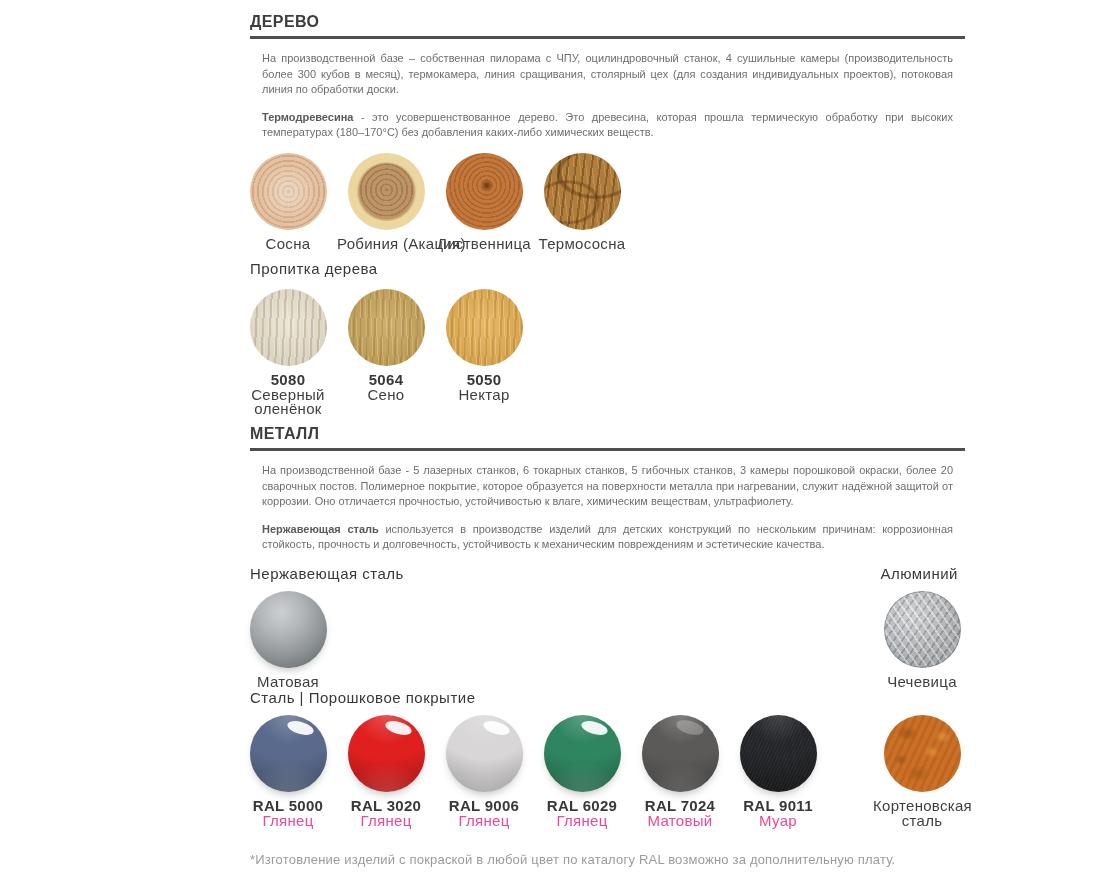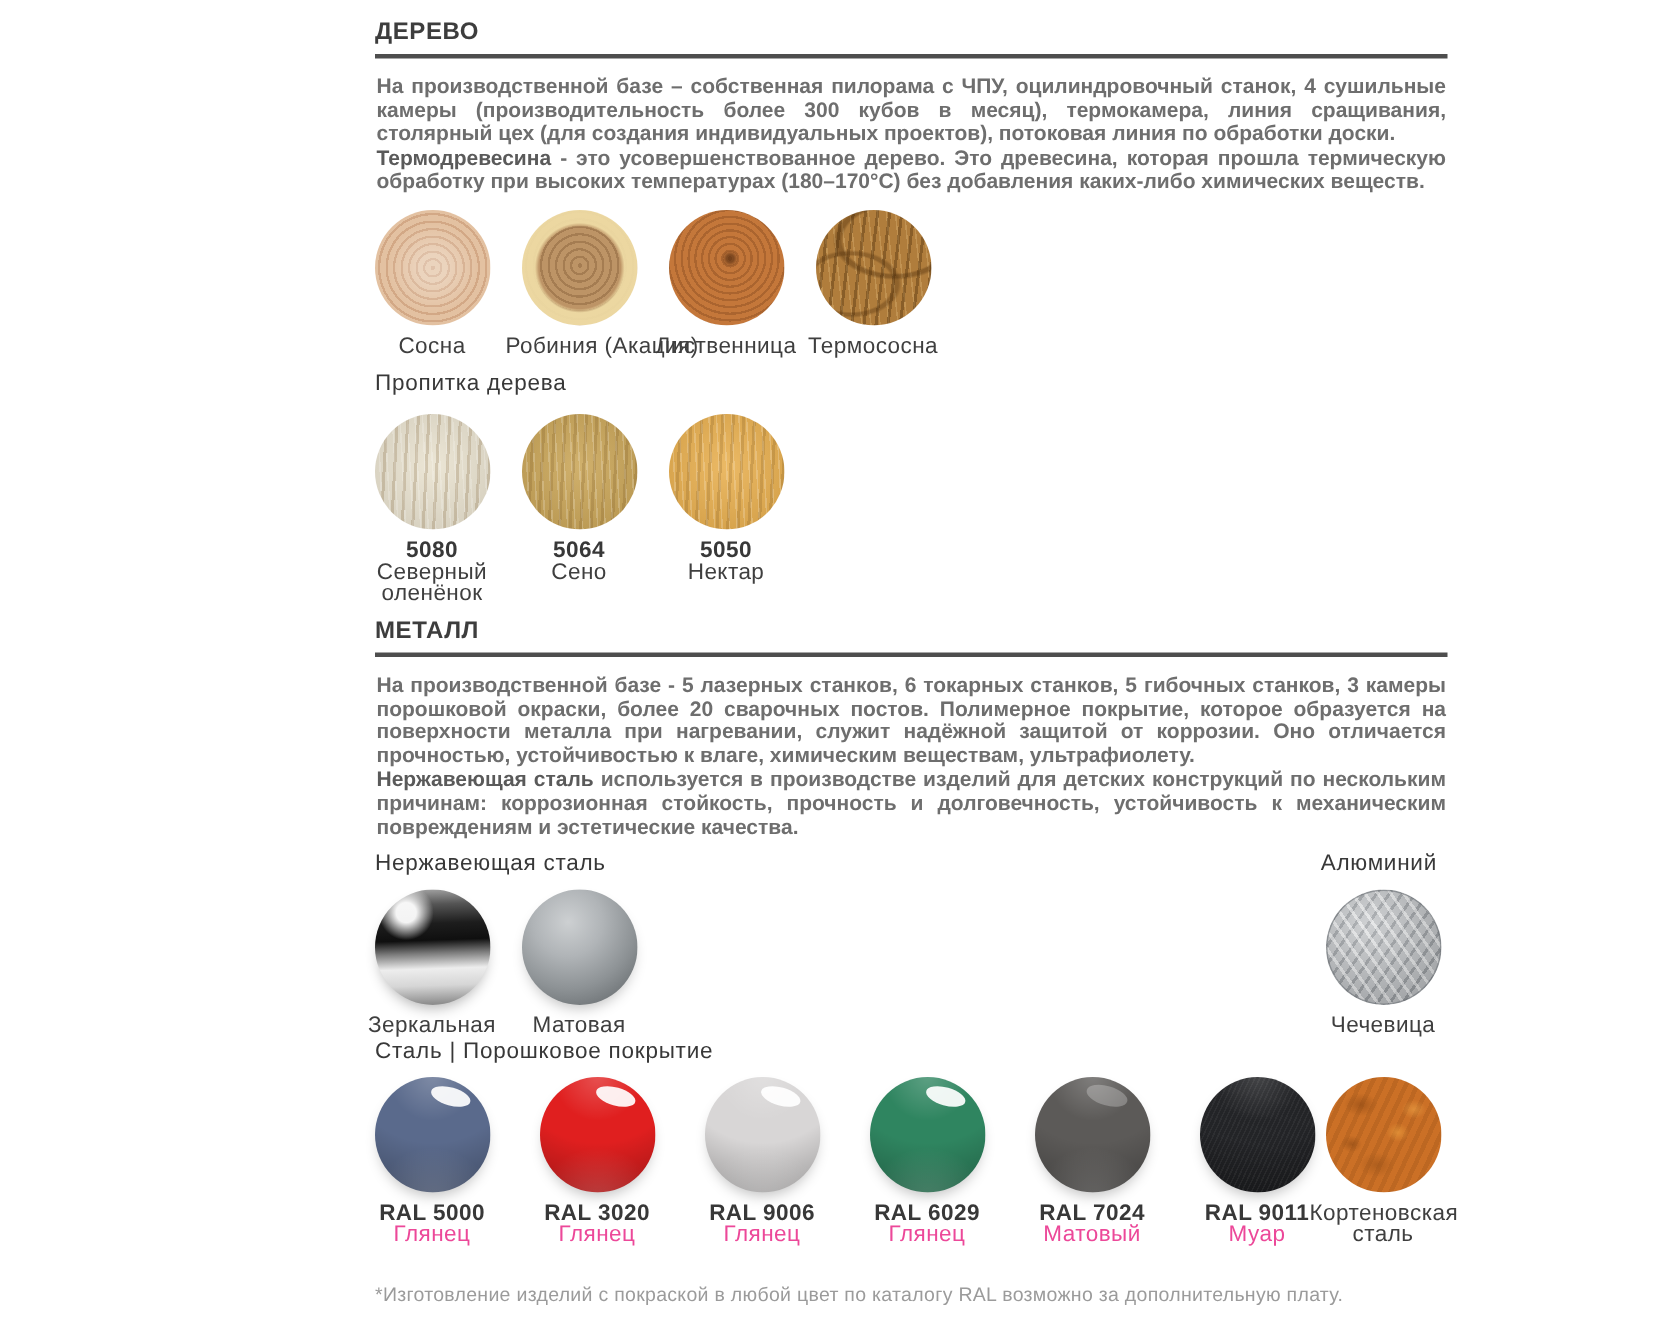--- a/index.html
+++ b/index.html
@@ -22,26 +22,25 @@
     color: #3d3d3d;
     letter-spacing: 0.4px;
     margin: 0 0 5px 0;
   }
   .rule {
     height: 3px;
     background: #4e4e4e;
     margin: 0 0 11px 0;
   }
   .body-p {
-    font-size: 14px;
+    font-size: 11px;
     line-height: 15.6px;
     color: #6e6e6e;
     text-align: justify;
-    margin: 1px;
-    font-weight: bold;
+    margin: 12px;
   }
   .body-p b { color: #5a5a5a; }
   .h2 {
     font-size: 15px;
     font-weight: normal;
     color: #383838;
     letter-spacing: 0.5px;
     margin: 0;
   }
 
@@ -168,21 +167,21 @@
 
   
   .mt-row1 { margin-top: 11px; }
   .mt-h2a  { margin-top: 9px; }
   .mt-row2 { margin-top: 12px; }
   .mt-metal{ margin-top: 8px; }
   .subhead-row { position: relative; margin-top: 8px; }
   .h2-right { position: absolute; right: 7px; top: 0; }
   .mt-steel { margin-top: 9px; }
   .mt-h2b { }
-  .mt-ral { margin-top: 9px; gap: 12px; }
+  .mt-ral { margin-top: 9px; }
   .footnote {
     margin: 24px 0 0 0;
     font-size: 13px;
     color: #9b9b9b;
     letter-spacing: 0.2px;
   }
 </style>
 </head>
 <body>
 
@@ -248,24 +247,20 @@
     <p class="body-p">На производственной базе - 5 лазерных станков, 6 токарных станков, 5 гибочных станков, 3 камеры порошковой окраски, более 20 сварочных постов. Полимерное покрытие, которое образуется на поверхности металла при нагревании, служит надёжной защитой от коррозии. Оно отличается прочностью, устойчивостью к влаге, химическим веществам, ультрафиолету.</p>
     <p class="body-p"><b>Нержавеющая сталь</b><span> используется в производстве изделий для детских конструкций по нескольким причинам: коррозионная стойкость, прочность и долговечность, устойчивость к механическим повреждениям и эстетические качества.</span></p>
 
     <div class="subhead-row">
       <h2 class="h2">Нержавеющая сталь</h2>
       <h2 class="h2 h2-right">Алюминий</h2>
     </div>
 
     <div class="figrow mt-steel">
       <figure class="fig">
-        <div class="swatch sw-mirror" style="--c: #c9c9c9;"></div>
-        <figcaption class="cap nowrap">Зеркальная</figcaption>
-      </figure>
-      <figure class="fig">
         <div class="swatch sw-matte" style="--c: #9aa0a3;"></div>
         <figcaption class="cap nowrap">Матовая</figcaption>
       </figure>
       <figure class="fig fig-right">
         <div class="swatch sw-checker" style="--c: #b9bcbf;"></div>
         <figcaption class="cap nowrap">Чечевица</figcaption>
       </figure>
     </div>
 
     <h2 class="h2 mt-h2b">Сталь | Порошковое покрытие</h2>

